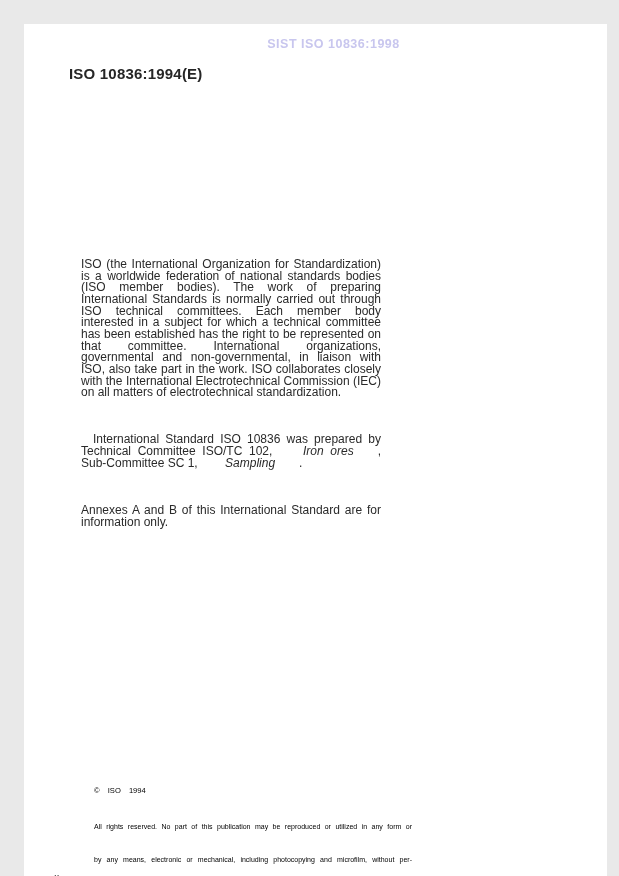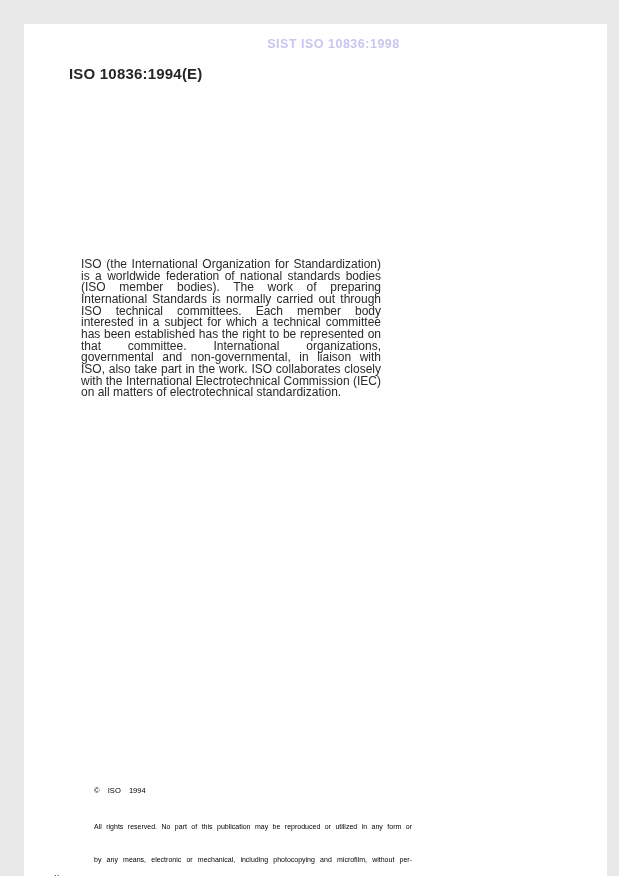--- a/index.html
+++ b/index.html
@@ -108,21 +108,23 @@
 
   <div class="watermark" style="color: rgb(200, 198, 238);">SIST ISO 10836:1998</div>
 
   <div class="doc-ref">ISO 10836:1994(E)</div>
 
   <div class="foreword">
 
     <p class="body-para">ISO (the International Organization for Standardization) is a worldwide federation of national standards bodies (ISO member bodies). The work of preparing International Standards is normally carried out through ISO technical committees. Each member body interested in a subject for which a technical committee has been established has the right to be represented on that committee. International organizations, governmental and non-governmental, in liaison with ISO, also take part in the work. ISO collaborates closely with the International Electrotechnical Commission (IEC) on all matters of electrotechnical standardization.</p>
 
 
+    <p class="body-para"><span>International Standard ISO 10836 was prepared by Technical Committee ISO/TC 102, </span><i>Iron ores</i><span>, Sub-Committee SC 1, </span><i>Sampling</i><span>.</span></p>
 
+    <p class="body-para">Annexes A and B of this International Standard are for information only.</p>
   </div>
 
   <div class="footer">
     <div class="copyright-line">© ISO 1994</div>
 
     <div class="rights-line just">All rights reserved. No part of this publication may be reproduced or utilized in any form or</div>
     <div class="rights-line just">by any means, electronic or mechanical, including photocopying and microfilm, without per-</div>
     <div class="rights-line">mission in writing from the publisher.</div>
 
     <div class="address-block">

